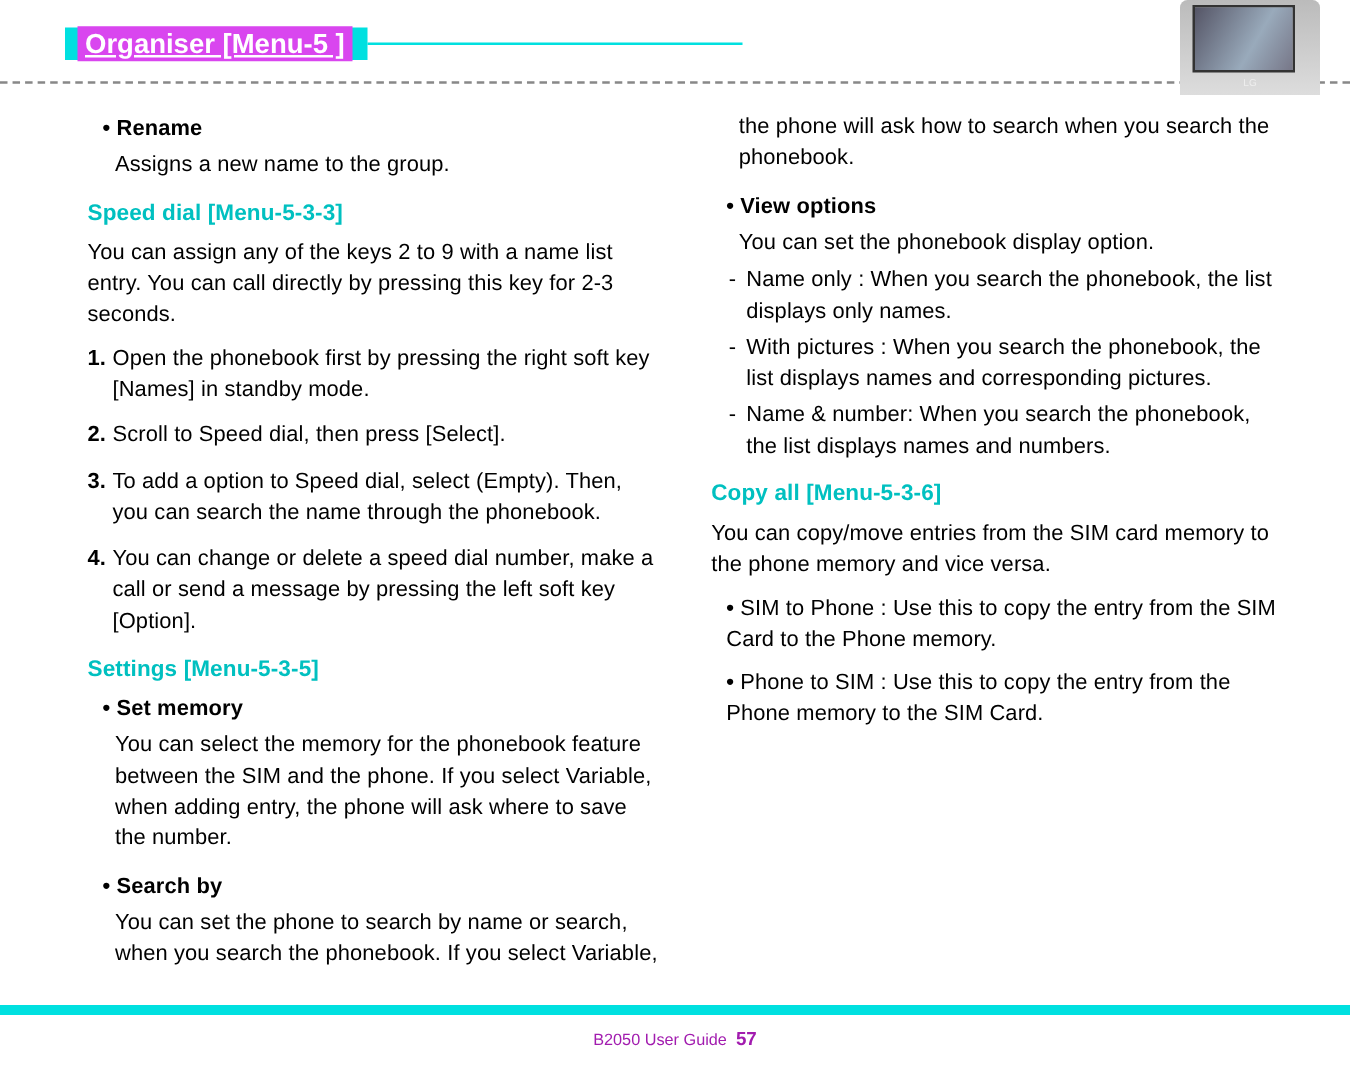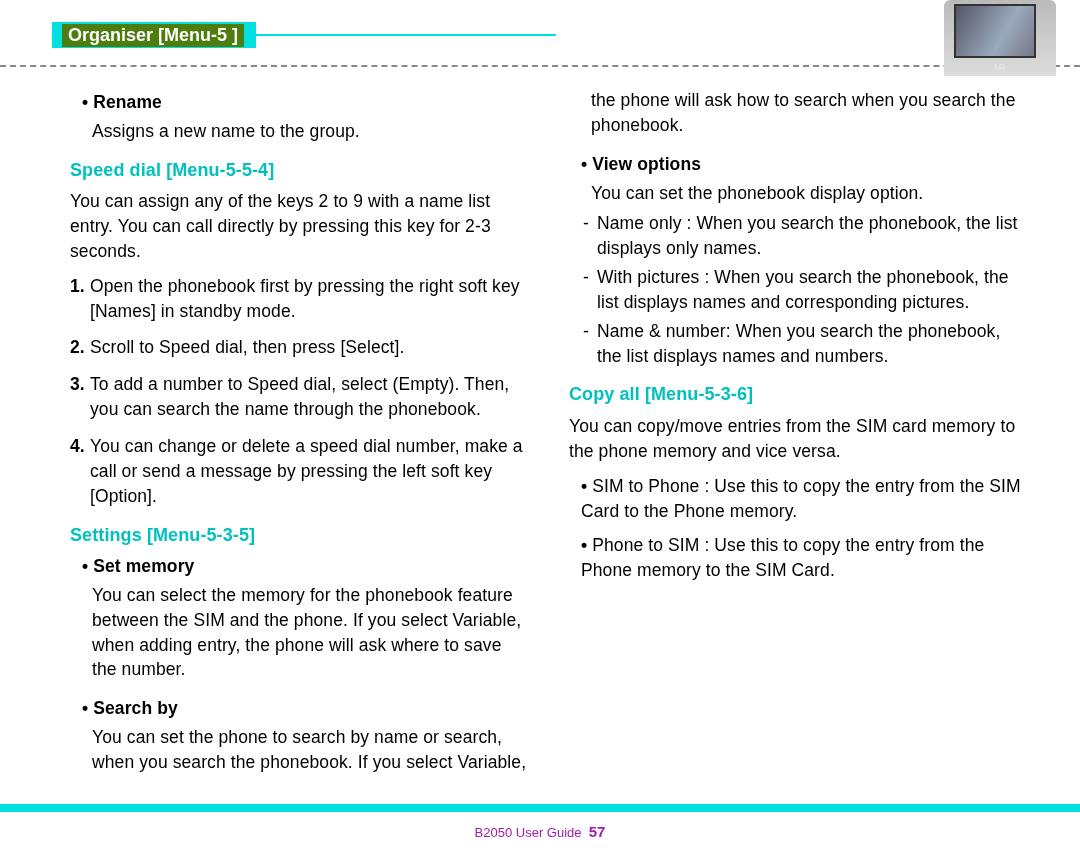--- a/index.html
+++ b/index.html
@@ -24,24 +24,25 @@
   .header-title-bg {
     background: #00e0e0;
     height: 26px;
     display: flex;
     align-items: center;
     padding: 0 12px 0 10px;
     position: relative;
   }
   .header-title-bg .inner-dark {
     font-weight: bold;
-    font-size: 18px;
+    font-size: 22px;
     color: #fff;
-    background: #4d7c0f;
+    background: #d946ef;
     padding: 1px 6px;
+    text-decoration: underline;
   }
   .header-line-solid {
     flex: 1;
     height: 2px;
     background: #00e0e0;
     max-width: 300px;
   }
   .header-line-container {
     position: absolute;
     top: 65px;
@@ -142,27 +143,27 @@
     </div>
   <div class="phone-label">LG</div>
 </div>
 
 <div class="content">
   <div class="columns">
 
     <div class="bullet-line"><span class="bullet-label">Rename</span></div>
     <div class="desc">Assigns a new name to the group.</div>
 
-    <div class="section-title">Speed dial [Menu-5-5-4]</div>
+    <div class="section-title">Speed dial [Menu-5-3-3]</div>
     <div class="para">You can assign any of the keys 2 to 9 with a name list entry. You can call directly by pressing this key for 2-3 seconds.</div>
 
     <ol class="steps">
       <li><span class="num">1.</span><span>Open the </span><span class="bold">phonebook</span><span> first by pressing the right soft key [Names] in standby mode.</span></li>
       <li><span class="num">2.</span><span>Scroll to Speed dial, then press [Select].</span></li>
-      <li><span class="num">3.</span><span>To add a number to Speed dial, select (Empty). Then, you can search the name through the phonebook.</span></li>
+      <li><span class="num">3.</span><span>To add a option to Speed dial, select (Empty). Then, you can search the name through the phonebook.</span></li>
       <li><span class="num">4.</span><span>You can change or delete a speed dial number, make a call or send a message by pressing the left soft key [Option].</span></li>
     </ol>
 
     <div class="section-title">Settings [Menu-5-3-5]</div>
     <div class="bullet-line"><span class="bullet-label">Set memory</span></div>
     <div class="desc">You can select the memory for the phonebook feature between the SIM and the phone. If you select Variable, when adding entry, the phone will ask where to save the number.</div>
 
     <div class="bullet-line"><span class="bullet-label">Search by</span></div>
     <div class="desc">
       <span>You can set the phone to search by </span><span class="bold">name</span><span> or </span><span class="bold">search</span><span>, when you search the phonebook. If you select </span><span class="bold">Variable</span><span>, the phone will ask how to search when you search the phonebook.</span>

